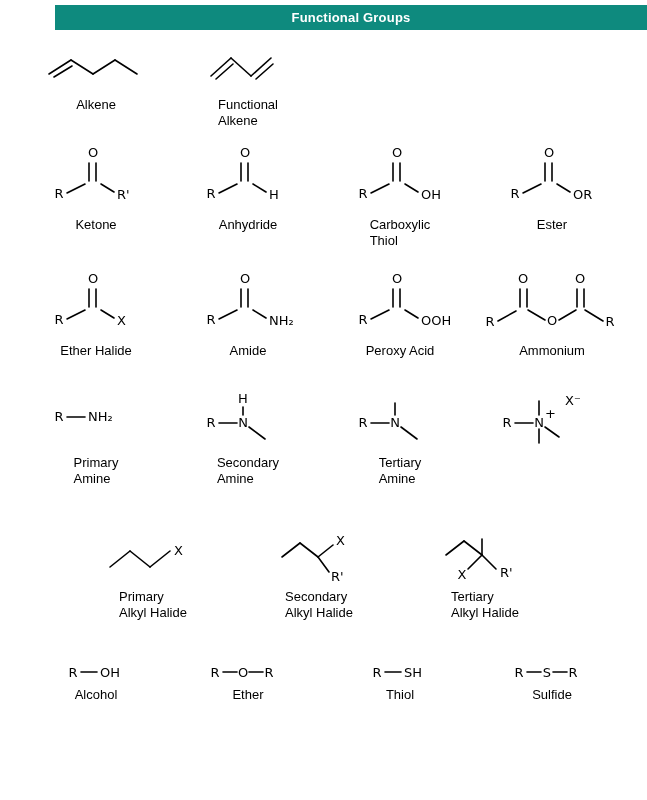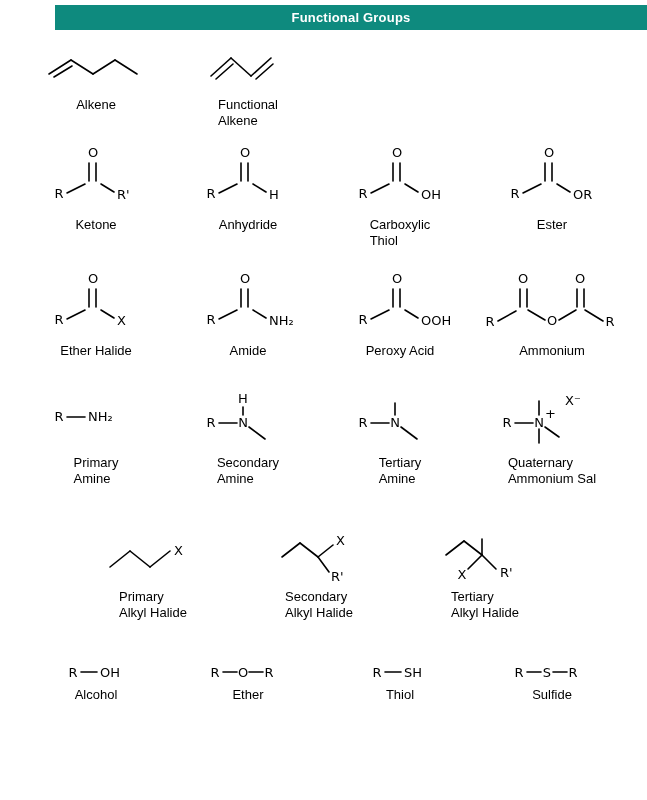--- a/index.html
+++ b/index.html
@@ -209,22 +209,20 @@
           <svg width="150" height="70" viewBox="0 0 150 70" data-name="structure-quaternary-ammonium">
             <line x1="38" y1="44" x2="56" y2="44" class="bond" data-name="bond-line" style="stroke: rgb(0, 0, 0);"></line>
             <line x1="62" y1="22" x2="62" y2="36" class="bond" data-name="bond-line" style="stroke: rgb(0, 0, 0);"></line>
             <line x1="62" y1="50" x2="62" y2="64" class="bond" data-name="bond-line" style="stroke: rgb(0, 0, 0);"></line>
             <line x1="68" y1="48" x2="82" y2="58" class="bond" data-name="bond-line" style="stroke: rgb(0, 0, 0);"></line>
             <text x="30" y="48" text-anchor="middle" class="atom" data-name="atom-label">R</text>
             <text x="62" y="48" text-anchor="middle" class="atom" data-name="atom-label">N</text>
             <text x="68" y="39" text-anchor="start" font-size="9" class="atom" data-name="atom-label">+</text>
             <text x="88" y="26" text-anchor="start" class="atom" data-name="atom-label">X⁻</text>
           </svg>
-          <div class="glabel" data-name="group-label-quaternary-ammonium">Quaternary
-Ammonium Sal</div>
         </div>
       </div>
       <div class="frow" data-name="row-alkyl-halides">
         <div class="fcell" data-name="group-cell-primary-alkyl-halide">
           <svg width="166" height="68" viewBox="0 0 166 68" data-name="structure-primary-alkyl-halide">
             <line x1="40" y1="52" x2="60" y2="36" class="bond" data-name="bond-line" style="stroke: rgb(0, 0, 0);"></line>
             <line x1="60" y1="36" x2="80" y2="52" class="bond" data-name="bond-line" style="stroke: rgb(0, 0, 0);"></line>
             <line x1="80" y1="52" x2="100" y2="36" class="bond" data-name="bond-line" style="stroke: rgb(0, 0, 0);"></line>
             <text x="104" y="40" text-anchor="start" class="atom" data-name="atom-label">X</text>
           </svg>

